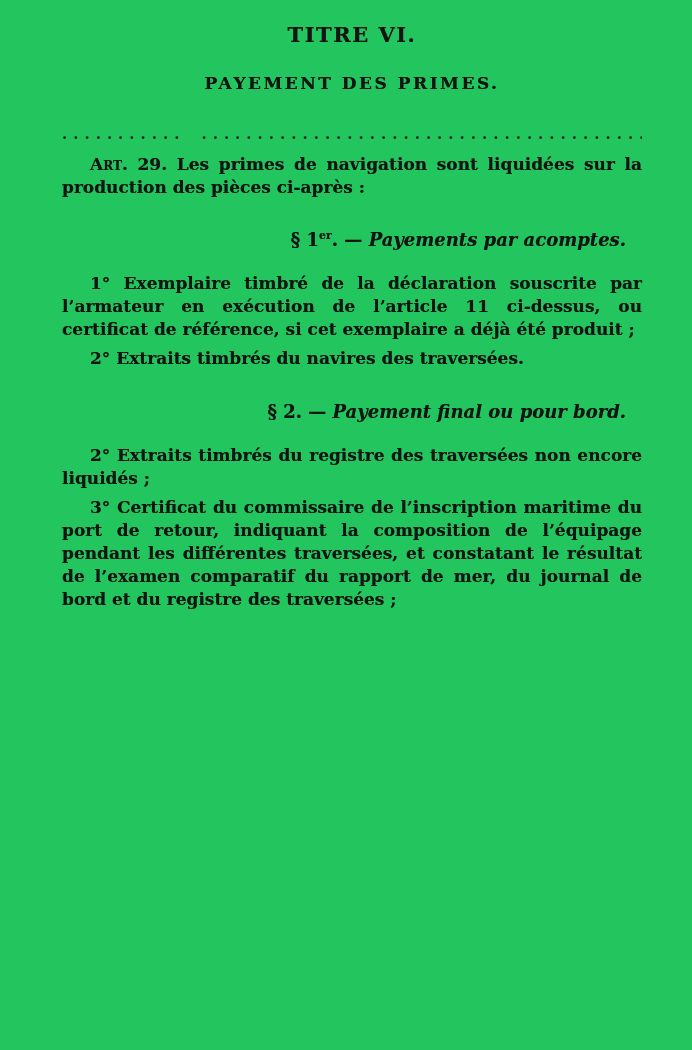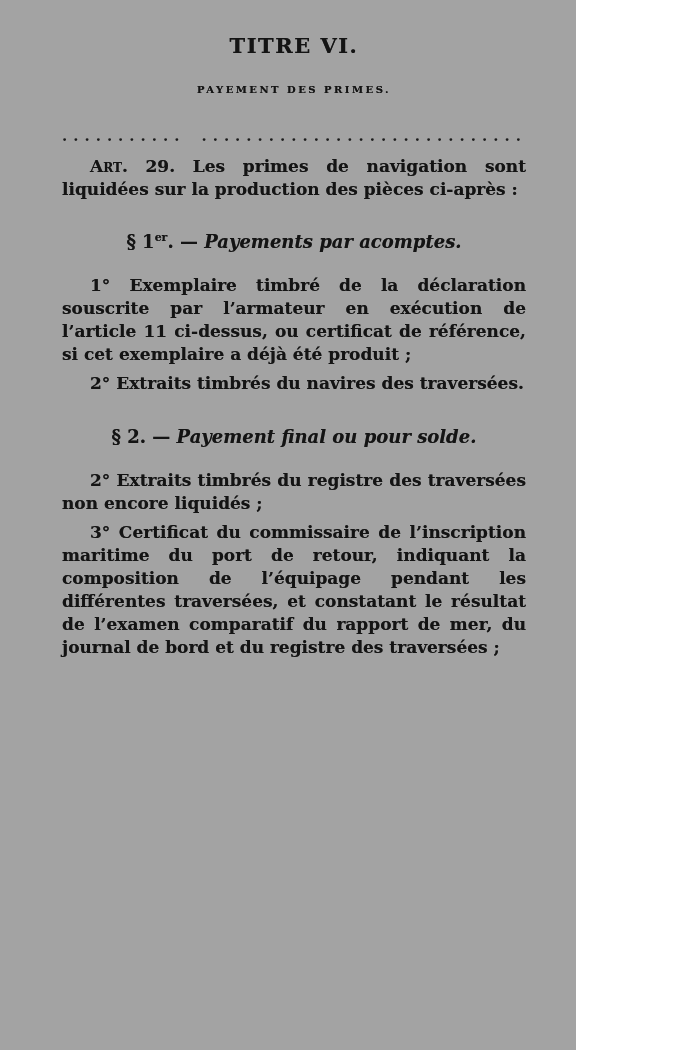--- a/index.html
+++ b/index.html
@@ -9,37 +9,37 @@
   }
   body {
     width: 692px;
     height: 1050px;
     overflow: hidden;
     font-family: "DejaVu Serif", "Liberation Serif", serif;
     color: #141414;
   }
   .page {
     position: relative;
-    width: 576px;
+    width: 692px;
     height: 1050px;
-    background: #a3a3a3;
+    background: #22c55e;
     box-sizing: border-box;
-    padding: 29px 50px 0 62px;
+    padding: 18px 50px 0 62px;
   }
   .page-title {
     text-align: center;
     font-size: 21px;
     font-weight: bold;
     letter-spacing: 1.5px;
     margin: 4px 0 0 0;
     text-shadow: 0 0 0.5px rgba(0,0,0,0.65);
   }
   .page-subtitle {
     text-align: center;
-    font-size: 10px;
+    font-size: 17px;
     font-weight: bold;
     letter-spacing: 2.5px;
     margin: 26px 0 0 0;
     text-shadow: 0 0 0.5px rgba(0,0,0,0.65);
   }
   .dotted-separator {
     margin: 36px 0 0 0;
     white-space: nowrap;
     font-size: 15px;
     font-weight: bold;
@@ -56,21 +56,21 @@
     text-align: justify;
     text-shadow: 0 0 0.4px rgba(0,0,0,0.5);
   }
   .para {
     margin: 0;
     text-indent: 28px;
   }
   .article-para { margin-top: 14px; }
   .art-label { font-variant: small-caps; }
   .sec-heading {
-    text-align: center;
+    text-align: right;
     text-indent: 0;
     font-size: 18px;
     margin: 16px;
   }
   .sec-heading .sec-num {
     font-style: normal;
     font-weight: bold;
   }
   .sec-heading sup {
     font-size: 11px;
@@ -100,20 +100,20 @@
   <div class="body-text">
 
     <p class="para article-para"><span class="art-label">Art. 29.</span><span> Les primes de navigation sont liquidées sur la production des pièces ci-après :</span></p>
 
     <p class="sec-heading sec-heading-1"><span class="sec-num">§ 1</span><sup>er</sup><span class="sec-num">. — </span><span class="sec-title">Payements par acomptes.</span></p>
     <div class="sec-items">
       <p class="para"><span>1°</span><span> Exemplaire timbré de la déclaration souscrite par l’armateur en exécution de l’article 11 ci-dessus, ou certificat de référence, si cet exemplaire a déjà été produit ;</span></p>
       <p class="para"><span>2°</span><span> Extraits timbrés du navires des traversées.</span></p>
     </div>
 
-    <p class="sec-heading sec-heading-2"><span class="sec-num">§ 2</span><sup></sup><span class="sec-num">. — </span><span class="sec-title">Payement final ou pour solde.</span></p>
+    <p class="sec-heading sec-heading-2"><span class="sec-num">§ 2</span><sup></sup><span class="sec-num">. — </span><span class="sec-title">Payement final ou pour bord.</span></p>
     <div class="sec-items">
       <p class="para"><span>2°</span><span> Extraits timbrés du registre des traversées non encore liquidés ;</span></p>
       <p class="para"><span>3°</span><span> Certificat du commissaire de l’inscription maritime du port de retour, indiquant la composition de l’équipage pendant les différentes traversées, et constatant le résultat de l’examen comparatif du rapport de mer, du journal de bord et du registre des traversées ;</span></p>
     </div>
 
   </div>
 </div>
 
 </body></html>

